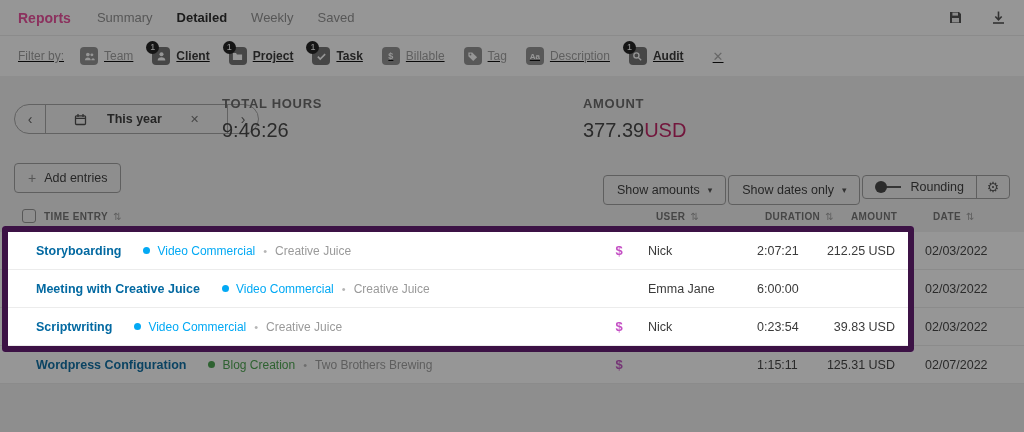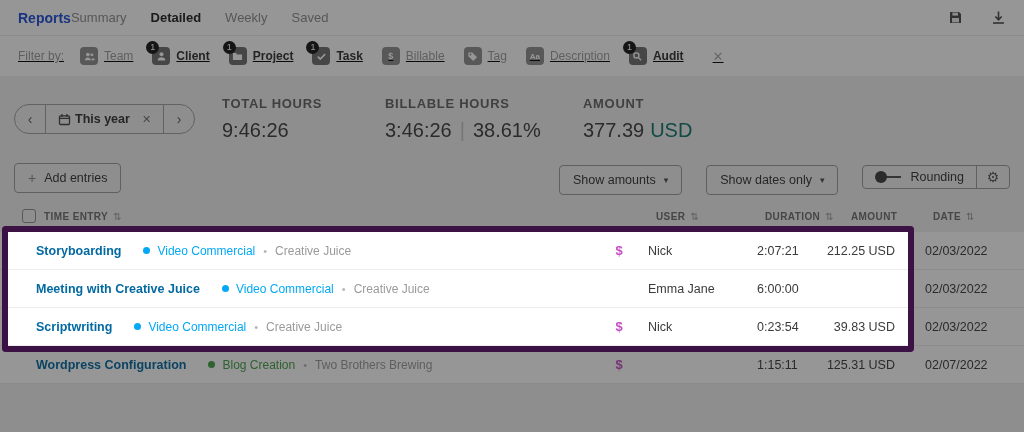--- a/index.html
+++ b/index.html
@@ -2,21 +2,21 @@
 <html><head>
 <meta charset="utf-8">
 <style>
   html,body{margin:0;padding:0;width:1024px;height:432px;overflow:hidden;
     font-family:"Liberation Sans","DejaVu Sans",sans-serif;background:#f1f1f1;}
   #app{position:relative;width:1024px;height:432px;}
 
   
   .topbar{position:absolute;left:0;top:0;width:100%;height:36px;background:#fff;
     display:flex;align-items:center;padding:0 18px;box-sizing:border-box;border-bottom:1px solid #ececec;}
-  .brand{font-size:14px;font-weight:bold;color:#1d4ed8;}
+  .brand{font-size:14px;font-weight:bold;color:#ec4899;margin-right:26px;}
   .tabs{display:flex;gap:24px;}
   .tab{font-size:13px;color:#8d8d8d;cursor:pointer;}
   .tab.active{color:#222;font-weight:bold;}
   .topbar-icons{margin-left:auto;display:flex;gap:28px;align-items:center;color:#4a4a4a;}
   .topbar-icons svg{display:block;}
 
   
   .filterbar{position:absolute;left:0;top:36px;width:100%;height:40px;background:#fff;
     display:flex;align-items:center;padding:0 18px;box-sizing:border-box;text-decoration:underline;}
   .filter-label{font-size:12px;color:#9a9a9a;margin-right:16px;}
@@ -30,39 +30,39 @@
     background:#141414;color:#fff;font-size:9px;line-height:13px;text-align:center;z-index:2;}
   .chip-badge:empty{display:none;}
   .filter-clear{font-size:13px;color:#ababab;margin-left:10px;cursor:pointer;}
 
   
   .statsrow{position:absolute;left:14px;top:96px;right:14px;height:58px;}
   .period{position:absolute;left:0;top:8px;height:30px;display:flex;align-items:stretch;
     border:1px solid #a0a0a0;border-radius:16px;overflow:hidden;box-sizing:border-box;}
   .period-btn{width:30px;display:flex;align-items:center;justify-content:center;
     font-size:14px;color:#555;cursor:pointer;}
-  .period-mid{display:flex;align-items:center;gap:4px;padding:0 12px;
+  .period-mid{display:flex;align-items:center;gap:20px;padding:0 28px;
     border-left:1px solid #a0a0a0;border-right:1px solid #a0a0a0;cursor:pointer;}
   .period-label{font-size:12.5px;color:#333;font-weight:bold;}
   .period-clear{font-size:11px;color:#6f6f6f;margin-left:8px;cursor:pointer;}
   .stat{position:absolute;top:0;}
   .stat-total{left:208px;} .stat-billable{left:371px;} .stat-amount{left:569px;}
   .stat-label{font-size:13px;font-weight:bold;color:#636363;letter-spacing:.7px;}
   .stat-value{margin-top:8px;font-size:20px;color:#3c3c3c;}
   .stat-div{color:#c4c4c4;margin:0 8px;font-weight:normal;}
-  .stat-unit{color:#0f766e;margin-left:6px;}
+  .stat-unit{color:#be185d;}
 
   
   .toolbar{position:absolute;left:14px;right:14px;top:163px;height:32px;}
   .btn{display:inline-flex;align-items:center;gap:8px;height:30px;padding:0 13px;
     border:1px solid #9b9b9b;border-radius:4px;font-size:12.5px;color:#333;
     box-sizing:border-box;cursor:pointer;background:transparent;}
   .btn .plus{color:#8a8a8a;font-size:14px;}
   .btn .caret{font-size:9px;color:#4a4a4a;}
-  .toolbar-right{position:absolute;right:0;top:2px;display:flex;gap:24px;}
+  .toolbar-right{position:absolute;right:0;top:12px;display:flex;gap:2px;}
   .rounding-group{display:flex;align-items:stretch;height:24px;border:1px solid #9b9b9b;
     border-radius:4px;box-sizing:border-box;overflow:hidden;}
   .rounding-main{display:flex;align-items:center;gap:9px;padding:0 12px;cursor:pointer;}
   .toggle{position:relative;width:26px;height:12px;}
   .toggle-track{position:absolute;left:2px;right:0;top:5px;height:2px;background:#4f4f4f;}
   .toggle-knob{position:absolute;left:0;top:0;width:12px;height:12px;border-radius:50%;background:#3d3d3d;}
   .rounding-label{font-size:12.5px;color:#333;}
   .gear-btn{width:32px;display:flex;align-items:center;justify-content:center;
     border-left:1px solid #9b9b9b;font-size:14px;color:#555;cursor:pointer;}
 
@@ -224,24 +224,20 @@
         <span class="period-label">This year</span>
         <span class="period-clear">✕</span>
       </span>
       <span class="period-btn">›</span>
     </div>
 
     <div class="stat stat-total">
       <div class="stat-label">TOTAL HOURS</div>
       <div class="stat-value">9:46:26</div>
     </div>
-    <div class="stat stat-billable">
-      <div class="stat-label">BILLABLE HOURS</div>
-      <div class="stat-value"><span>3:46:26</span><span class="stat-div">|</span><span>38.61%</span></div>
-    </div>
     <div class="stat stat-amount">
       <div class="stat-label">AMOUNT</div>
       <div class="stat-value"><span>377.39</span><span class="stat-unit">USD</span></div>
     </div>
   </div>
 
   <div class="toolbar">
     <span class="btn">
       <span class="plus">+</span>
       <span>Add entries</span>

